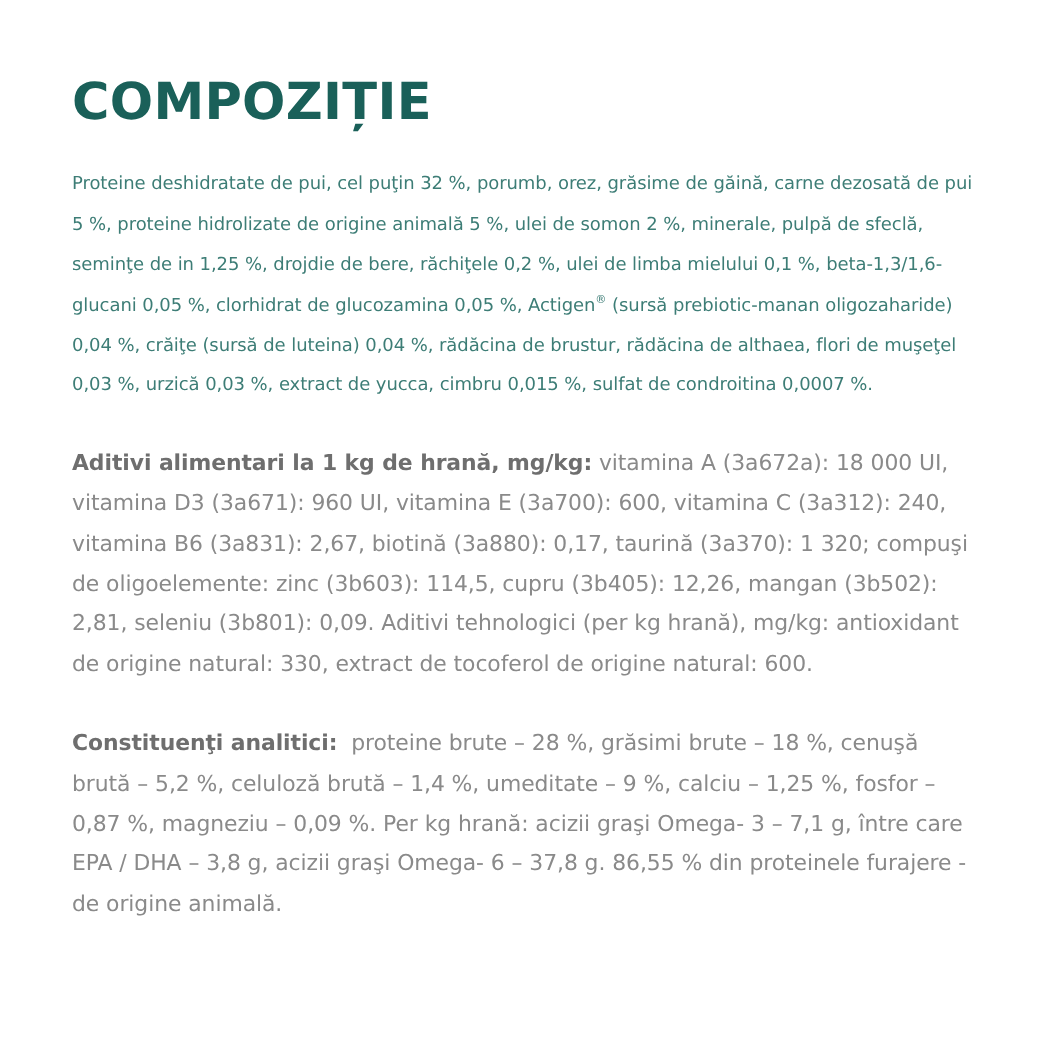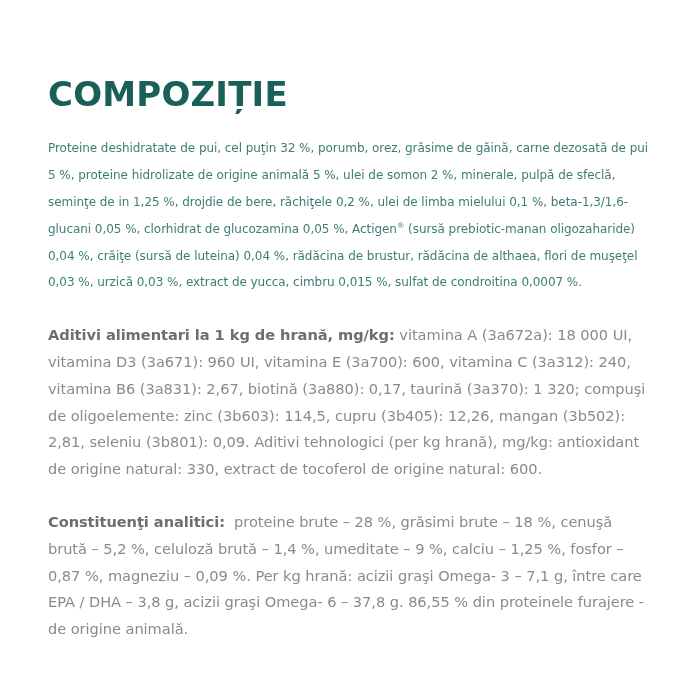--- a/index.html
+++ b/index.html
@@ -10,21 +10,21 @@
     width: 700px;
     height: 700px;
     background: #ffffff;
     font-family: "DejaVu Sans", "Liberation Sans", sans-serif;
     overflow: hidden;
   }
   .panel {
     box-sizing: border-box;
     width: 700px;
     height: 628px;
-    padding: 76px 48px 0 48px;
+    padding: 50px 48px 0 48px;
     background: #ffffff;
   }
   .page-title {
     font-size: 34px;
     font-weight: bold;
     letter-spacing: 0.2px;
     color: #1a6059;
     margin: 0 0 22px 0;
     line-height: 1.1;
   }

